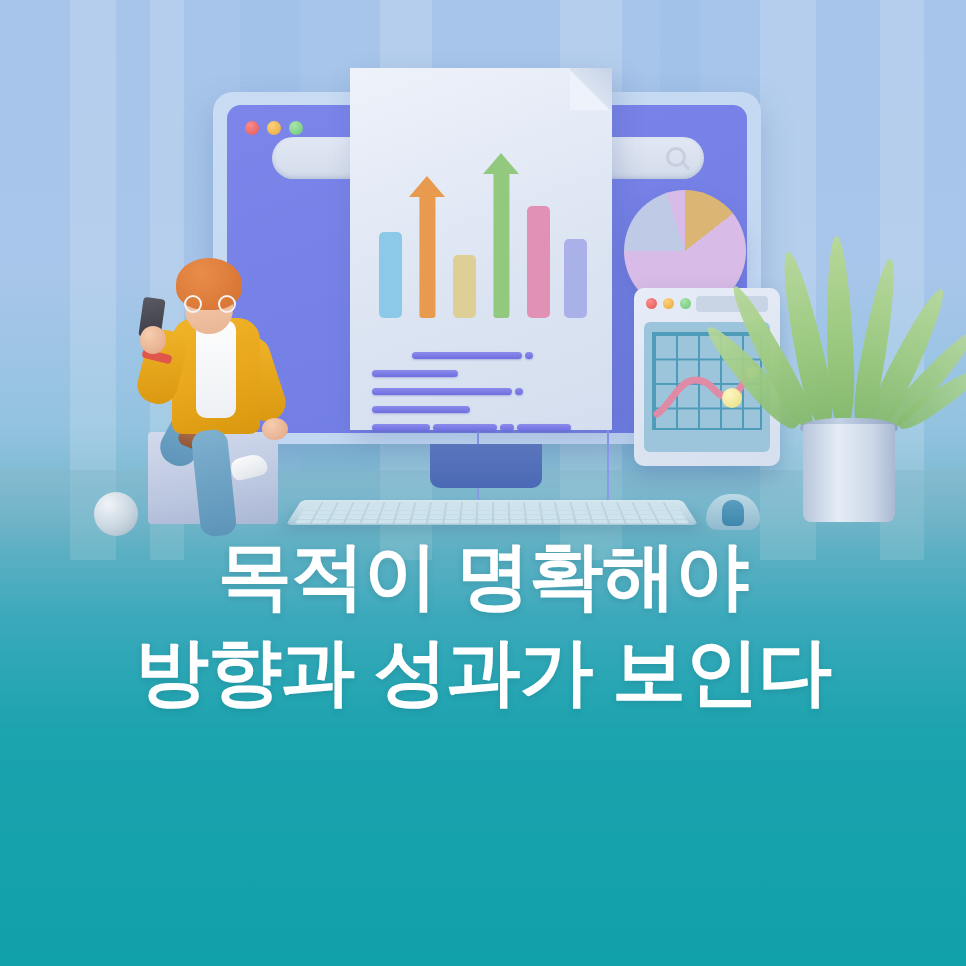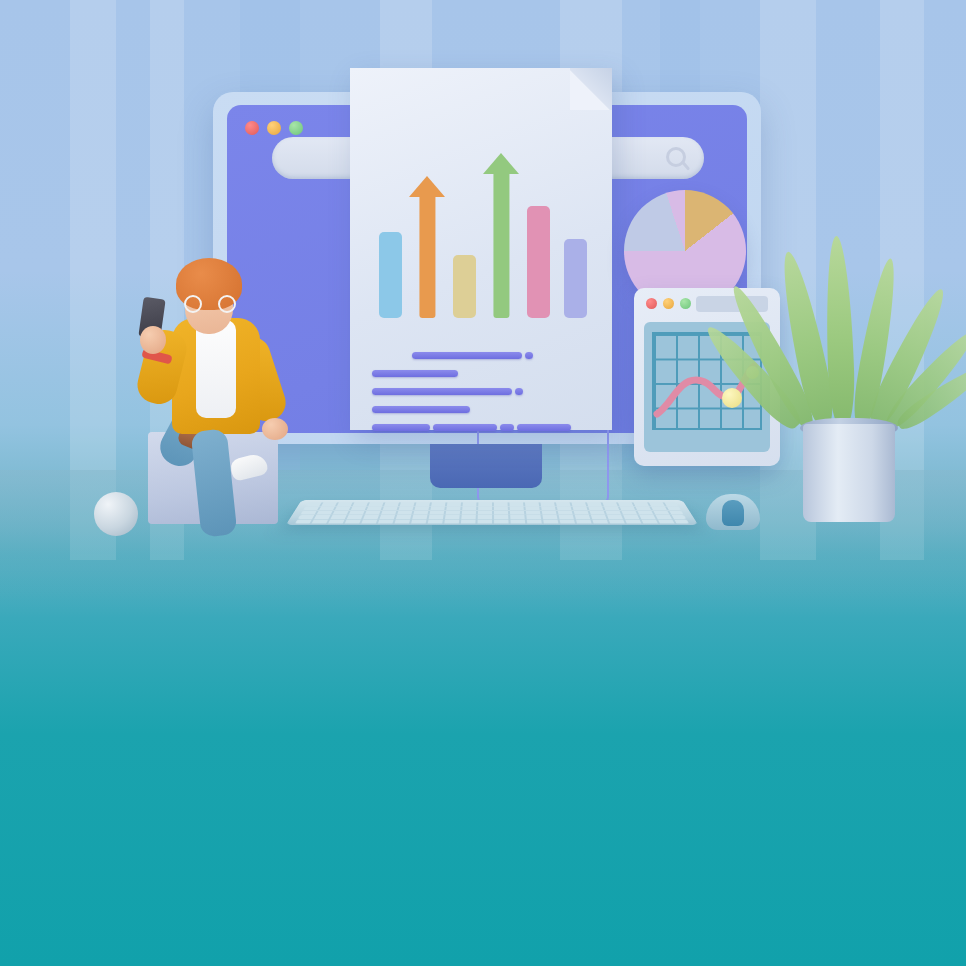--- a/index.html
+++ b/index.html
@@ -388,15 +388,17 @@
   <div class="ch phone"></div>
   <div class="ch hand-l"></div>
   <div class="ch face"></div>
   <div class="ch hair"></div>
   <div class="ch glasses">
     <div class="lens" style="left:0;"></div>
     <div class="lens" style="right:0;"></div>
   </div>
 
   <div class="headline">
+    <span class="hl-line">목적이 명확해야</span>
+    <span class="hl-line">방향과 성과가 보인다</span>
   </div>
 
 </div>
 
 </body></html>

